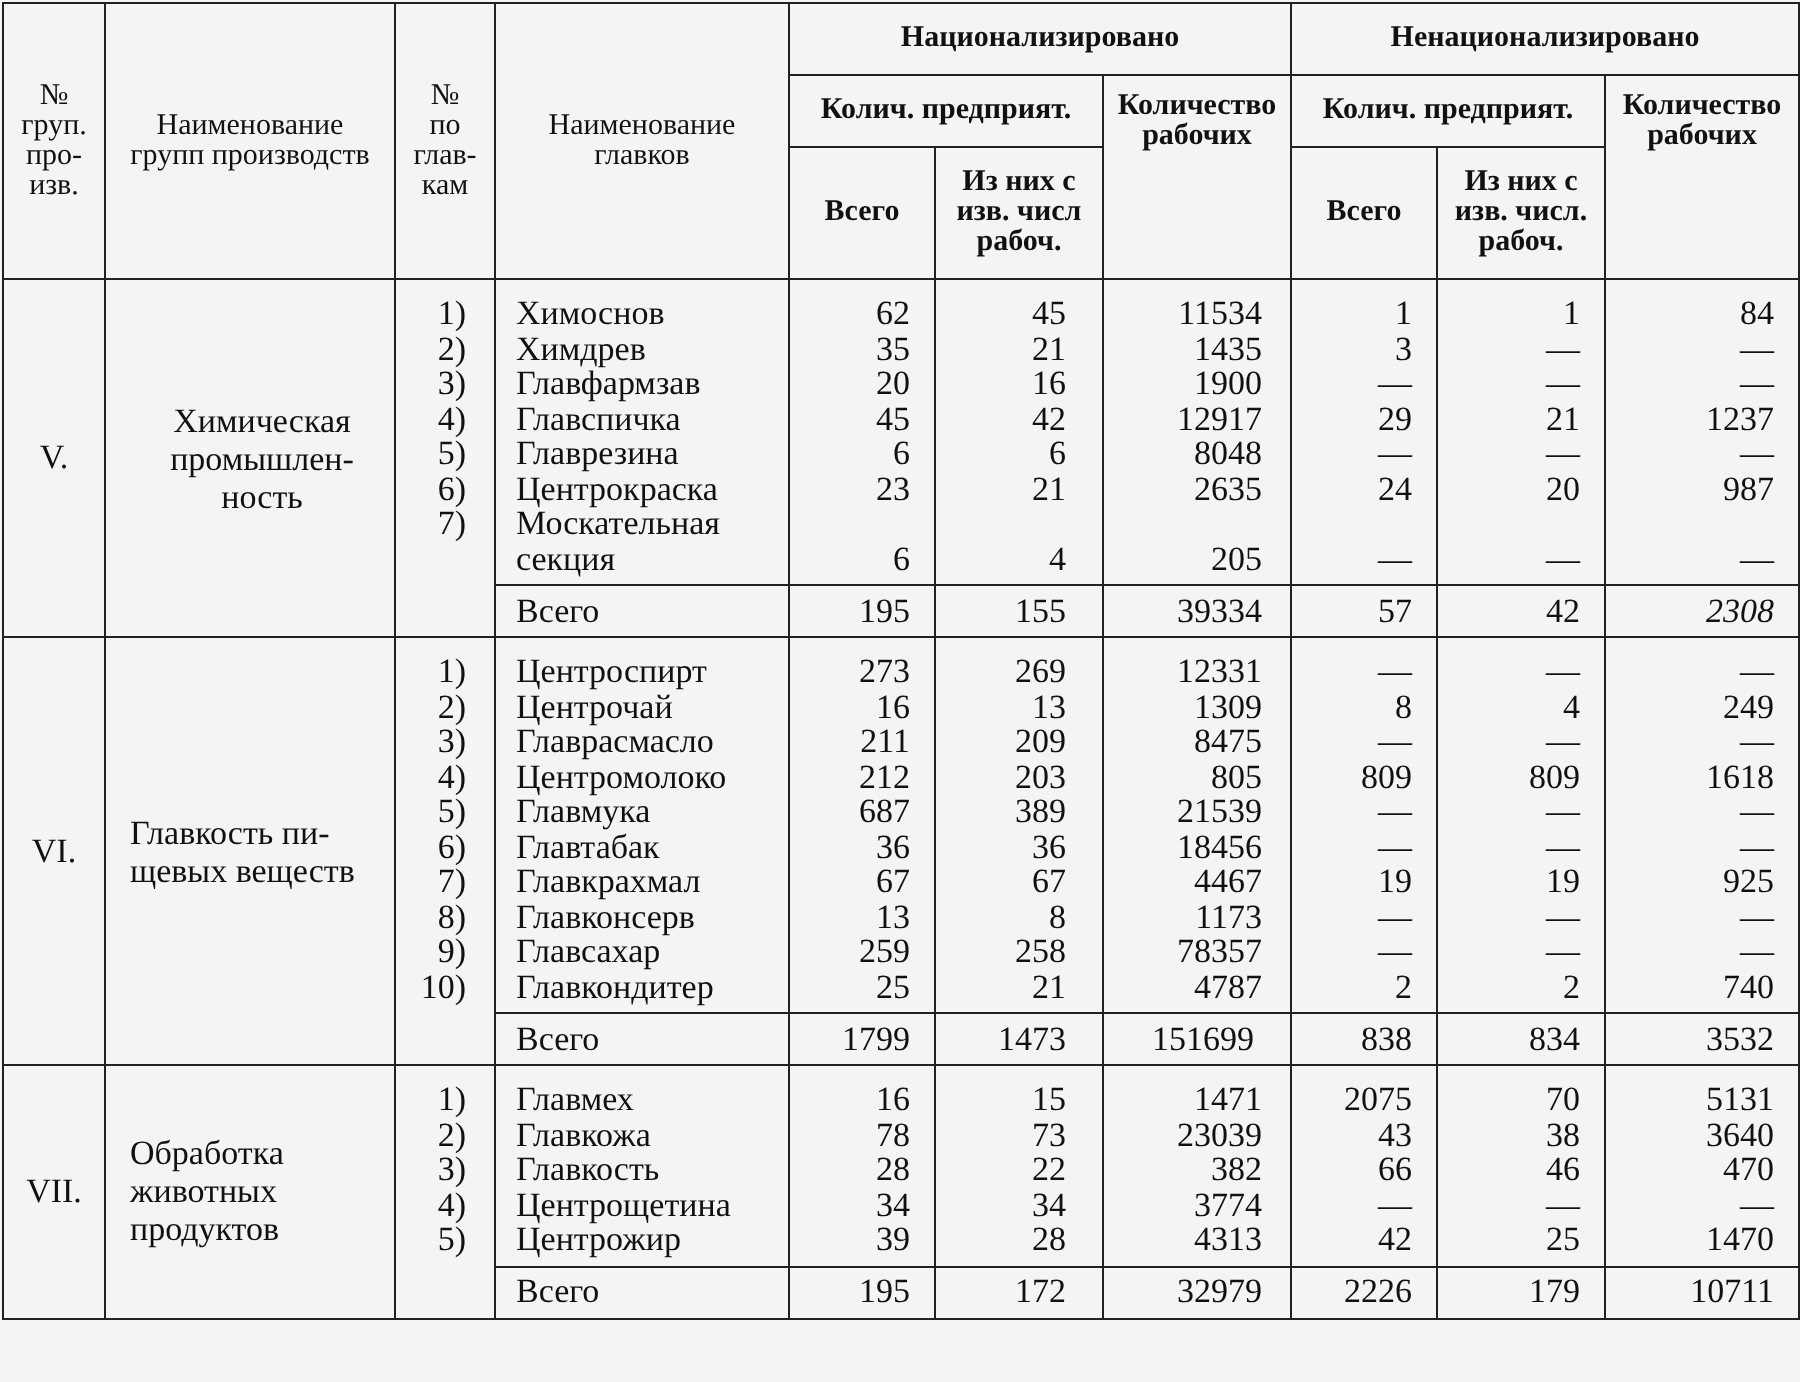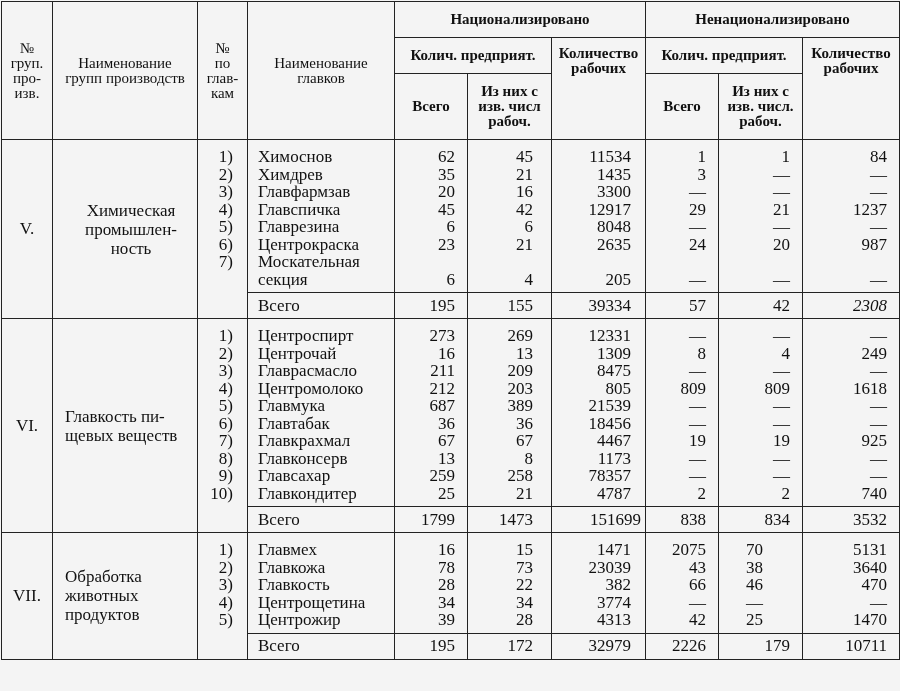--- a/index.html
+++ b/index.html
@@ -133,21 +133,21 @@
           <div>16</div>
           <div>42</div>
           <div>6</div>
           <div>21</div>
           <div></div>
           <div>4</div>
         </td>
         <td class="body lines num" style="padding-right: 14px;">
           <div>11534</div>
           <div>1435</div>
-          <div>3300</div>
+          <div>1900</div>
           <div>12917</div>
           <div>8048</div>
           <div>2635</div>
           <div></div>
           <div>205</div>
         </td>
         <td class="body lines num" style="padding-right: 12px;">
           <div>1</div>
           <div>3</div>
           <div>—</div>
@@ -287,21 +287,21 @@
           <div>925</div>
           <div>—</div>
           <div>—</div>
           <div>740</div>
         </td>
       </tr>
       <tr class="tot">
         <td class="name">Всего</td>
         <td class="num" style="padding-right: 12px;">1799</td>
         <td class="num" style="padding-right: 18px;">1473</td>
-        <td class="num" style="padding-right: 4px; font-family: Liberation Serif, serif;">151699</td>
+        <td class="num" style="padding-right: 18px; font-family: Liberation Serif, serif;">151699</td>
         <td class="num" style="padding-right: 12px;">838</td>
         <td class="num" style="padding-right: 12px;">834</td>
         <td class="num" style="padding-right: 12px;">3532</td>
       </tr>
       <tr class="sec">
         <td class="gnum" rowspan="2" style="vertical-align: middle;">VII.</td>
         <td class="gname" rowspan="2" style="vertical-align: middle;">
           <div>Обработка</div>
           <div>животных</div>
           <div>продуктов</div>
@@ -341,21 +341,21 @@
           <div>3774</div>
           <div>4313</div>
         </td>
         <td class="body lines num" style="padding-right: 12px;">
           <div>2075</div>
           <div>43</div>
           <div>66</div>
           <div>—</div>
           <div>42</div>
         </td>
-        <td class="body lines num" style="padding-right: 12px; text-align: center;">
+        <td class="body lines num" style="padding-right: 12px;">
           <div>70</div>
           <div>38</div>
           <div>46</div>
           <div>—</div>
           <div>25</div>
         </td>
         <td class="body lines num" style="padding-right: 12px;">
           <div>5131</div>
           <div>3640</div>
           <div>470</div>

